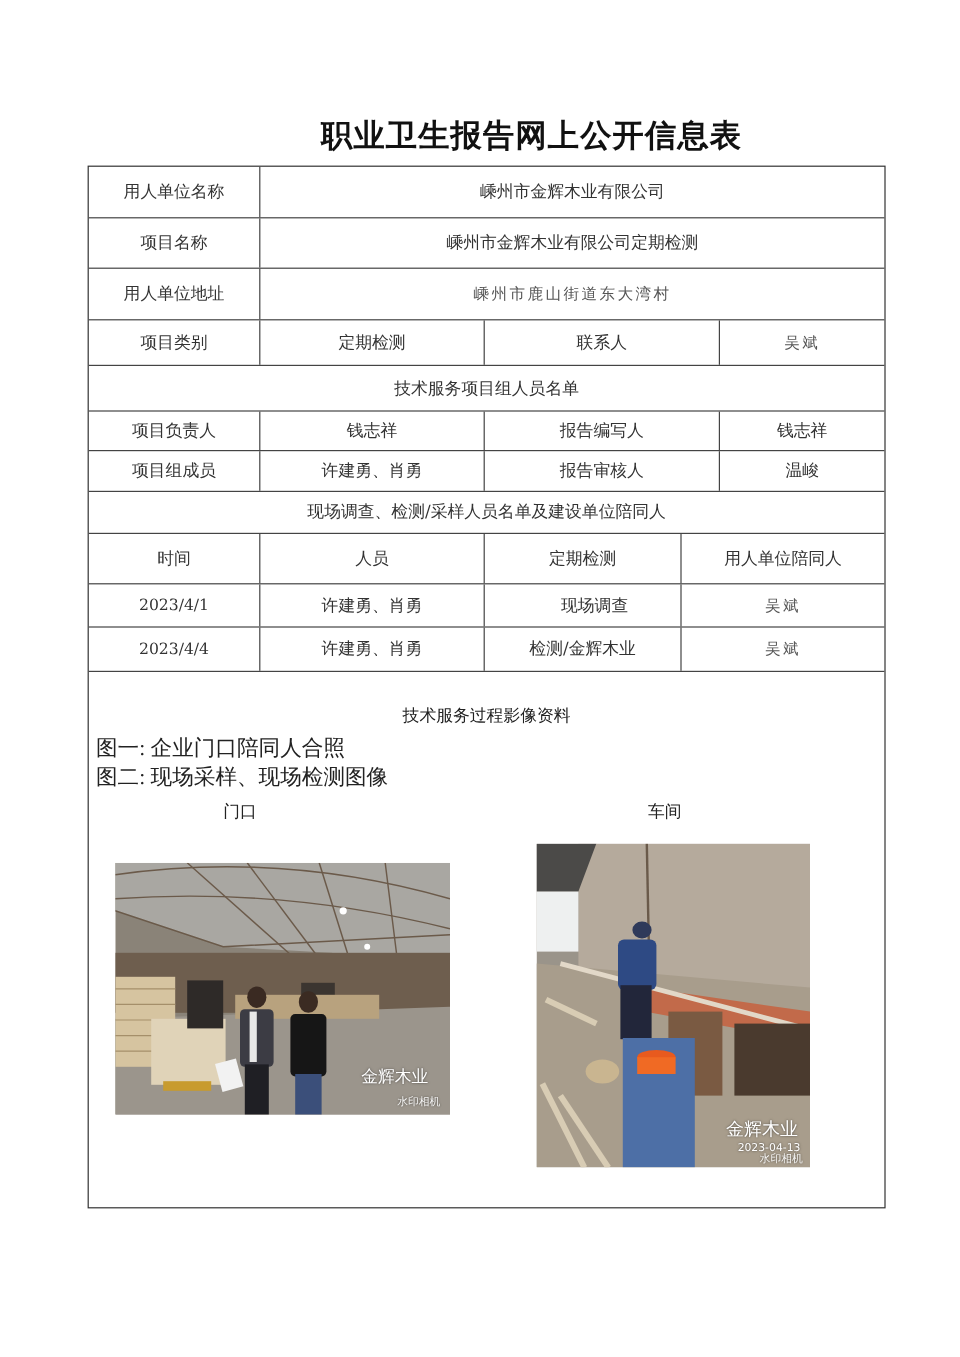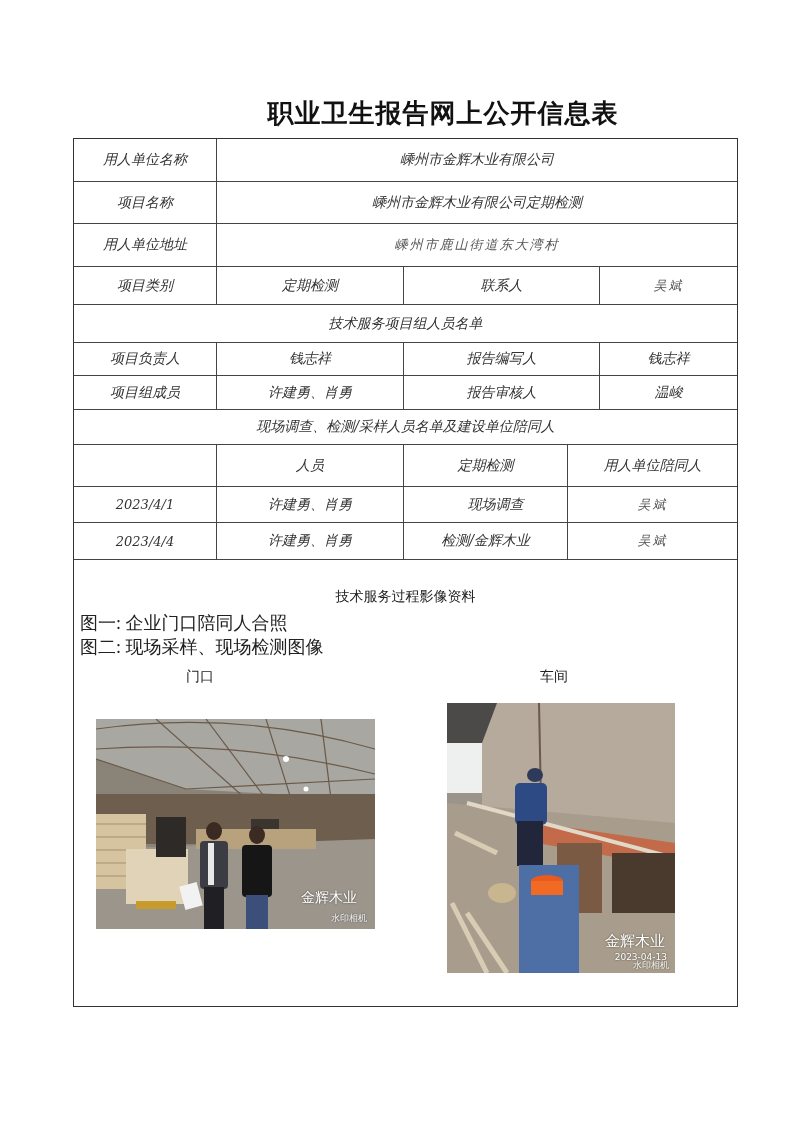--- a/index.html
+++ b/index.html
@@ -3,21 +3,21 @@
 <meta charset="utf-8">
 <style>
   html, body { margin: 0; padding: 0; background: #ffffff; }
   body { width: 800px; height: 1131px; position: relative; overflow: hidden;
          font-family: "DejaVu Serif", "Liberation Serif", serif; color: #222; }
   .title { position: absolute; top: 96px; left: 0; width: 800px; text-align: center;
            font-size: 26px; font-weight: bold; letter-spacing: 1px; color: #111; padding-left: 43px; }
   .tbl { position: absolute; left: 73px; top: 138px; width: 665px; height: 869px;
          border: 1.5px solid #333; box-sizing: border-box; }
   .row { position: absolute; left: 0; width: 100%; box-sizing: border-box;
-         border-top: 1.2px solid #444; font-style: italic; }
+         border-top: 1.2px solid #444; }
   .row.first { border-top: none; }
   .cell { position: absolute; top: 0; height: 100%; display: flex; align-items: center;
           justify-content: center; font-size: 14px; color: #333; box-sizing: border-box; }
   .cell.bl { border-left: 1.2px solid #444; }
   .cell.light { color: #555; font-size: 13px; letter-spacing: 2px; }
   .media { position: absolute; left: 0; width: 100%; box-sizing: border-box; border-top: 1.2px solid #444; }
   .media-title { position: absolute; top: 28px; left: 0; width: 100%; text-align: center; font-size: 14px; }
   .fig-line { position: absolute; left: 6px; font-size: 18px; font-family: Liberation Serif, serif; }
   .cap { position: absolute; font-size: 14px; }
   .photo { position: absolute; overflow: hidden; }
@@ -69,20 +69,21 @@
     <div class="cell bl" style="left:142px;width:187px;">许建勇、肖勇</div>
     <div class="cell bl" style="left:329px;width:196px;">报告审核人</div>
     <div class="cell bl" style="left:525px;right:0;">温峻</div>
   </div>
 
   <div class="row" style="top:270px;height:35px;">
     <div class="cell" style="left:0;right:0;">现场调查、检测/采样人员名单及建设单位陪同人</div>
   </div>
 
   <div class="row" style="top:305px;height:42px;">
+    <div class="cell" style="left:0;width:142px;">时间</div>
     <div class="cell bl" style="left:142px;width:187px;">人员</div>
     <div class="cell bl" style="left:329px;width:164px;">定期检测</div>
     <div class="cell bl" style="left:493px;right:0;">用人单位陪同人</div>
   </div>
 
   <div class="row" style="top:347px;height:36px;">
     <div class="cell" style="left:0;width:142px;font-size:13px;">2023/4/1</div>
     <div class="cell bl" style="left:142px;width:187px;">许建勇、肖勇</div>
     <div class="cell bl" style="left:329px;width:164px;padding-left:20px;">现场调查</div>
     <div class="cell bl light" style="left:493px;right:0;">吴斌</div>

